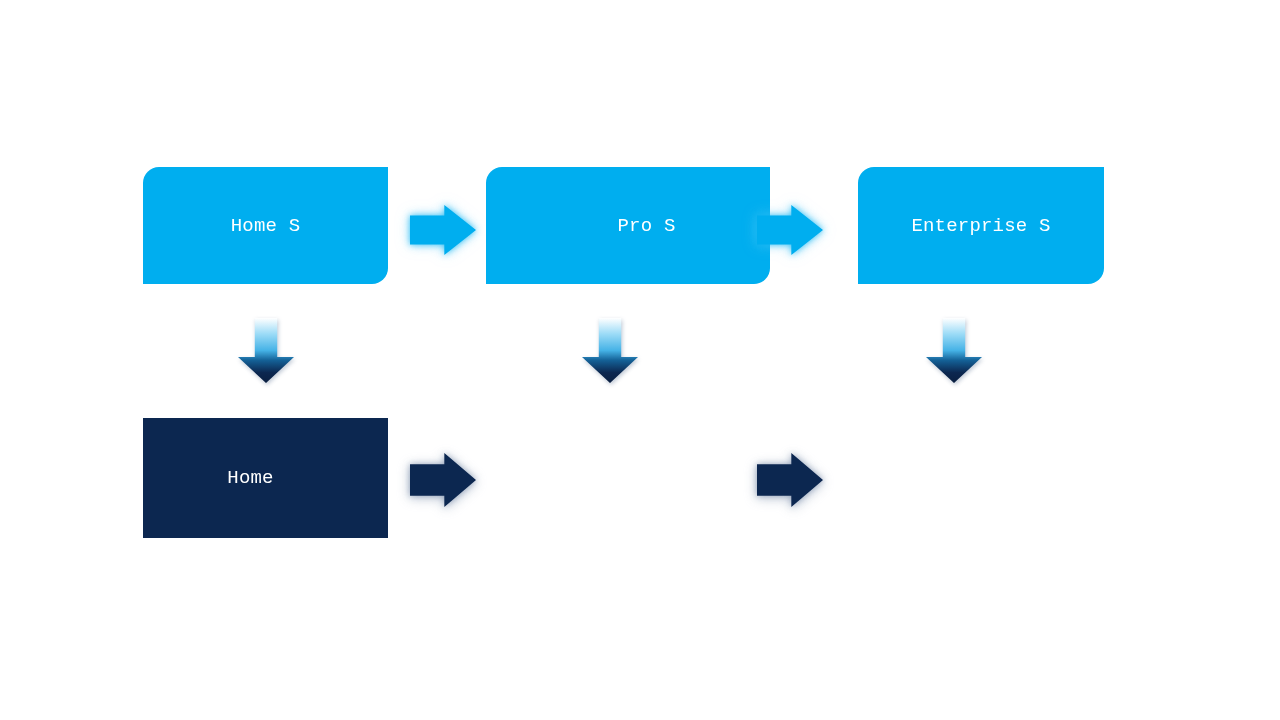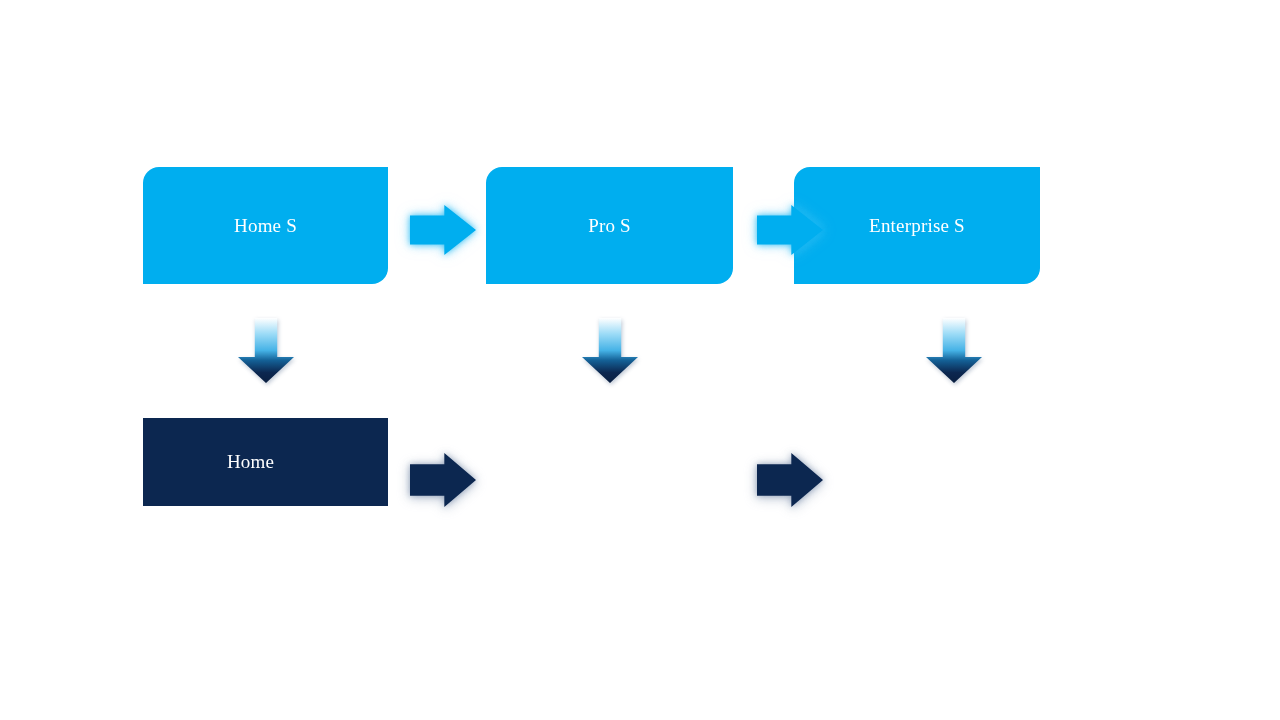--- a/index.html
+++ b/index.html
@@ -2,21 +2,21 @@
 <html><head>
 <meta charset="utf-8">
 <style>
   html, body { margin: 0; padding: 0; background: #ffffff; }
   .stage {
     position: relative;
     width: 1280px;
     height: 720px;
     background: #ffffff;
     overflow: hidden;
-    font-family: Liberation Serif, serif;
+    font-family: Liberation Mono, monospace;
   }
 
   
   .box {
     position: absolute;
     display: flex;
     align-items: center;
     justify-content: center;
   }
   .box .label {
@@ -27,28 +27,28 @@
     white-space: nowrap;
   }
   .box.top {
     top: 167px;
     height: 117px;
     background: #00AEEF;
     border-radius: 16px 0 16px 0; 
   }
   .box.bottom {
     top: 418px;
-    height: 88px;
+    height: 120px;
     background: #0C2750;
   }
   .box.bottom .label { transform: translateX(-15px); }
 
   .col1 { left: 143px; width: 245px; }
-  .col2 { left: 486px; width: 247px; }
-  .col3 { left: 794px; width: 246px; }
+  .col2 { left: 486px; width: 247px; padding-left: 37px; }
+  .col3 { left: 858px; width: 246px; }
 
   
   .arrow-right {
     position: absolute;
     width: 66px;
     height: 50px;
     clip-path: polygon(0 21%, 52% 21%, 52% 0, 100% 50%, 52% 100%, 52% 79%, 0 79%);
   }
   .arrow-right.row-top {
     top: 205px;

